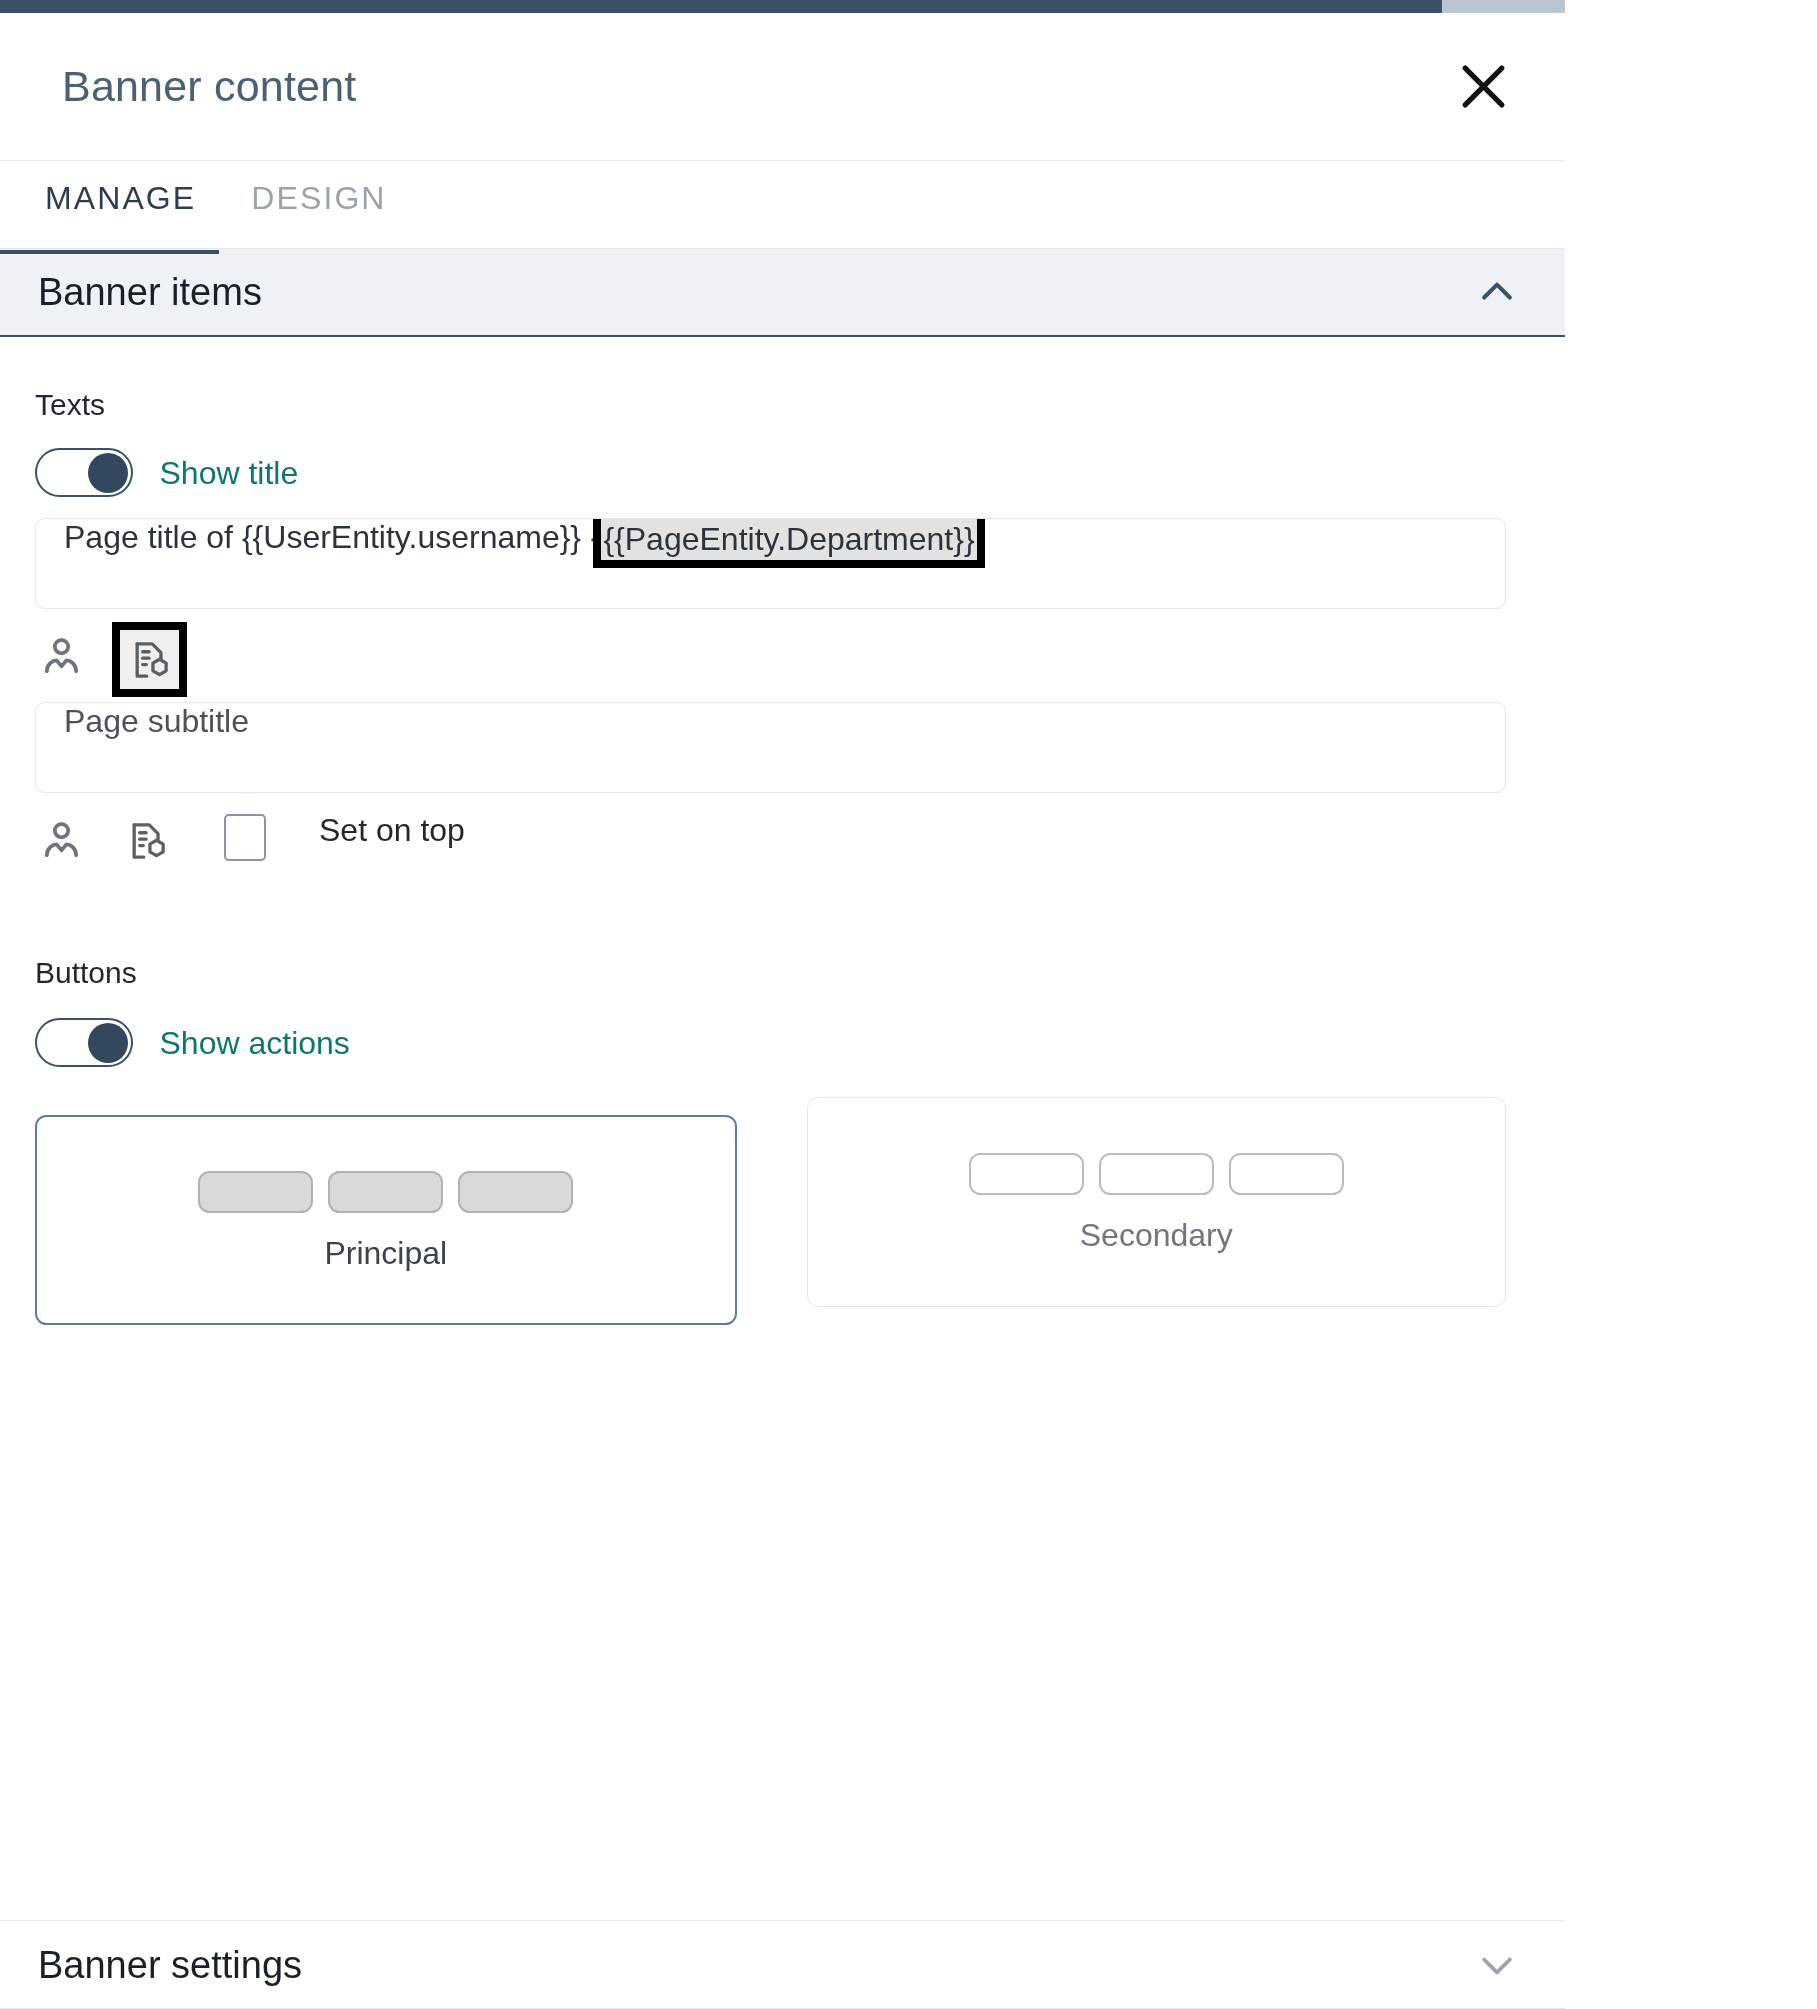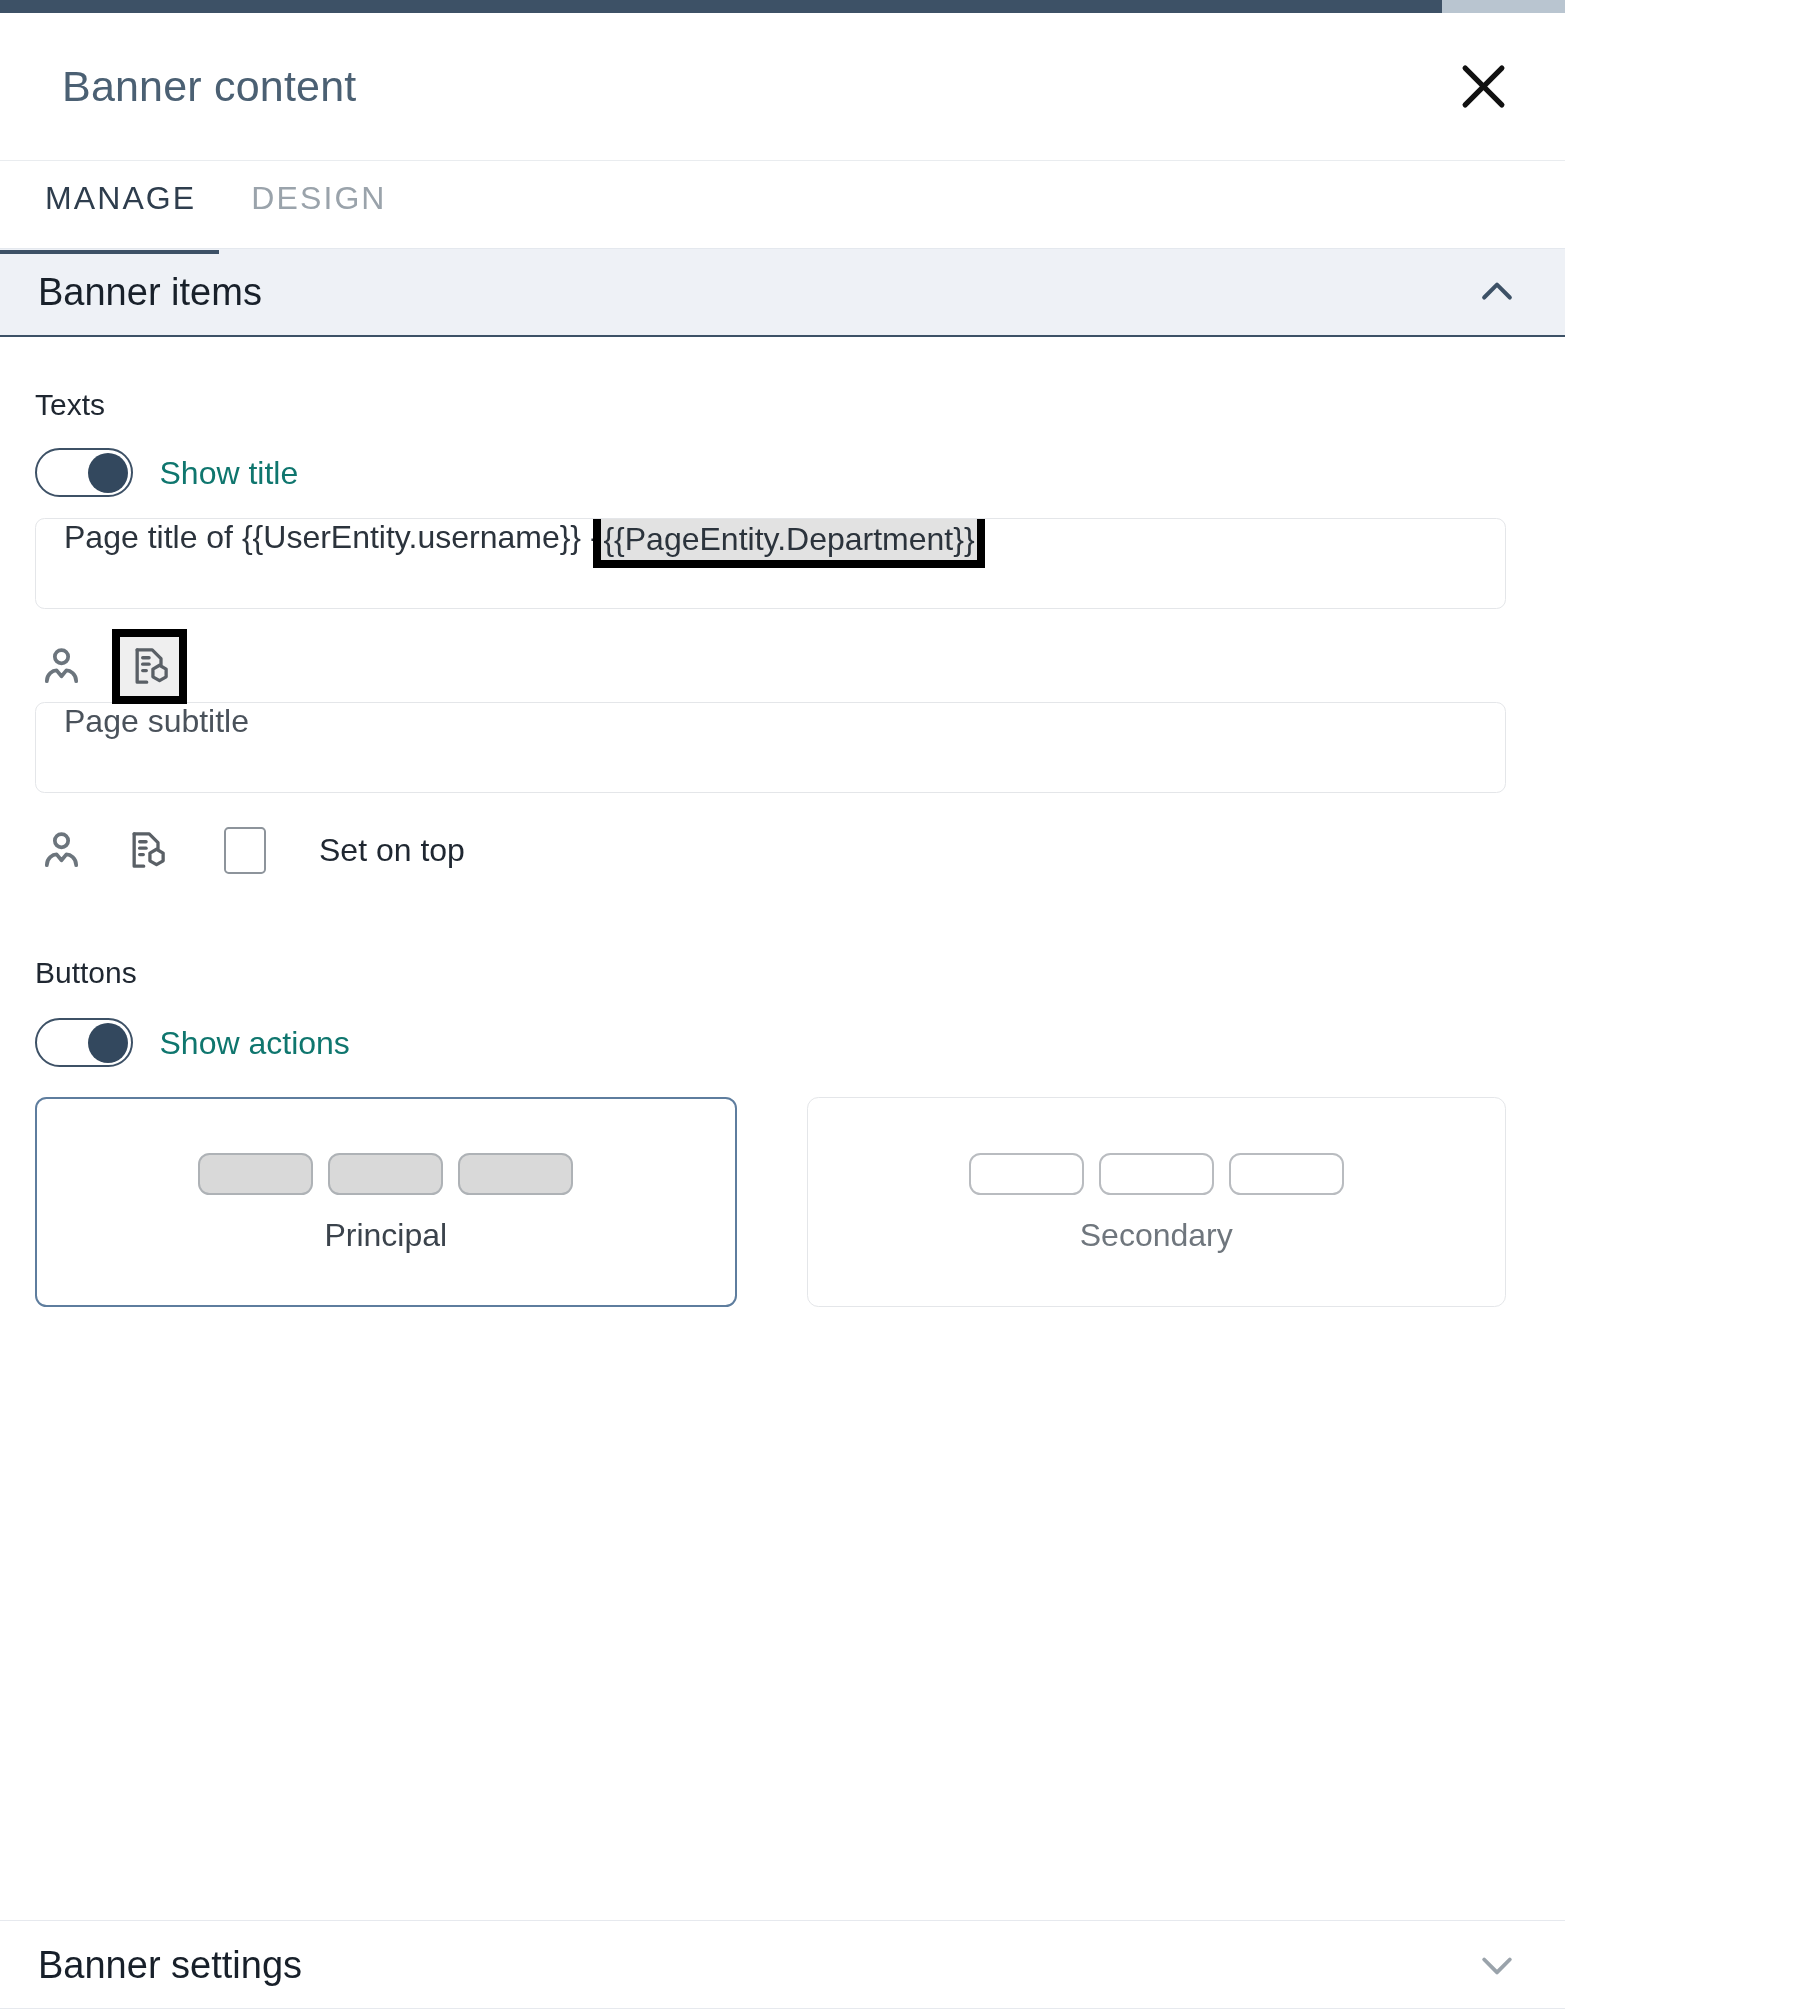--- a/index.html
+++ b/index.html
@@ -195,21 +195,21 @@
   .hl {
     background: #e2e2e2;
     outline: 8.5px solid #000000;
     padding: 1.9px 2.8px;
     color: #2b333c;
   }
 
   
   .icon-row {
     display: flex;
-    align-items: center;
+    align-items: flex-start;
     gap: 32px;
     margin-top: 21px;
     height: 72px;
   }
   .mini-icon {
     width: 53px; height: 53px;
     display: flex;
     align-items: center;
     justify-content: center;
     cursor: pointer;
@@ -253,21 +253,21 @@
     flex: 1 1 0;
     height: 210px;
     border-radius: 11.4px;
     display: flex;
     flex-direction: column;
     align-items: center;
     justify-content: center;
     cursor: pointer;
     background: #ffffff;
   }
-  .card.selected { border: 2.8px solid #5e7d9e; }
+  .card.selected { border: 2.8px solid #5e7d9e; margin-top: 18px; }
   .card.unselected { border: 1.9px solid #e4e6e9; }
   .pills {
     display: flex;
     gap: 15px;
     margin-bottom: 24.6px;
   }
   .pill {
     width: 115px;
     height: 42px;
     border-radius: 11.4px;

